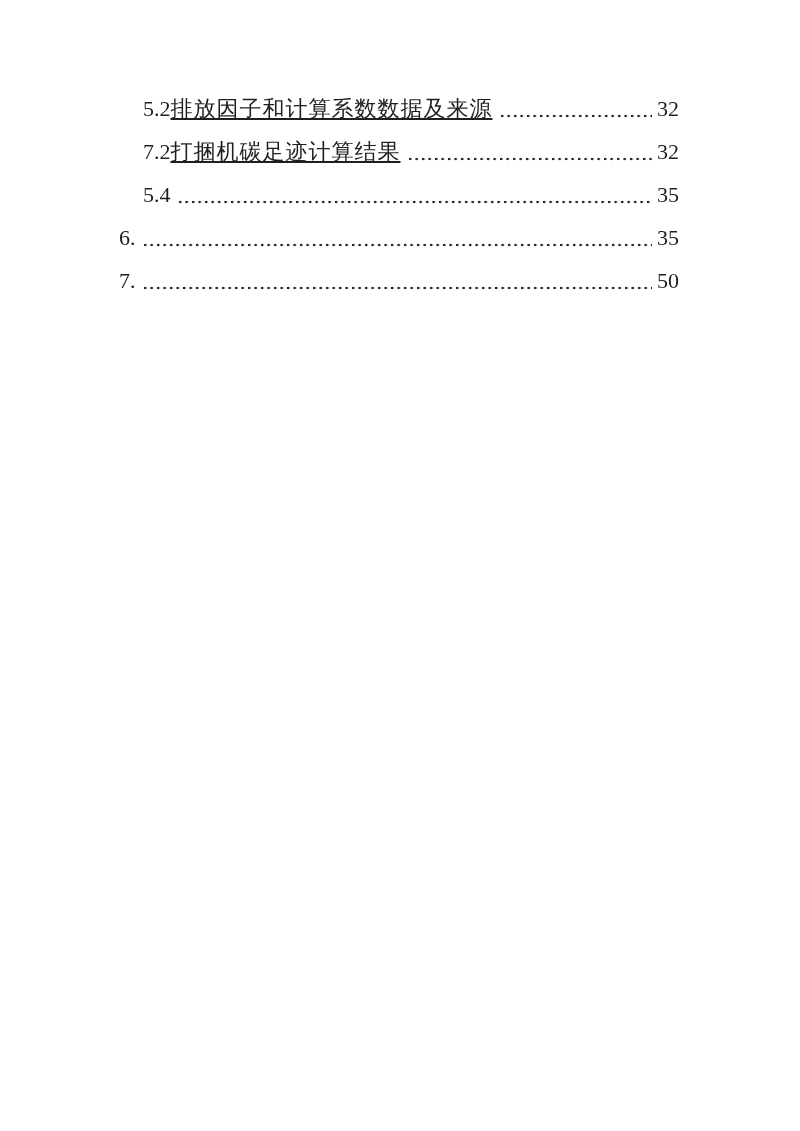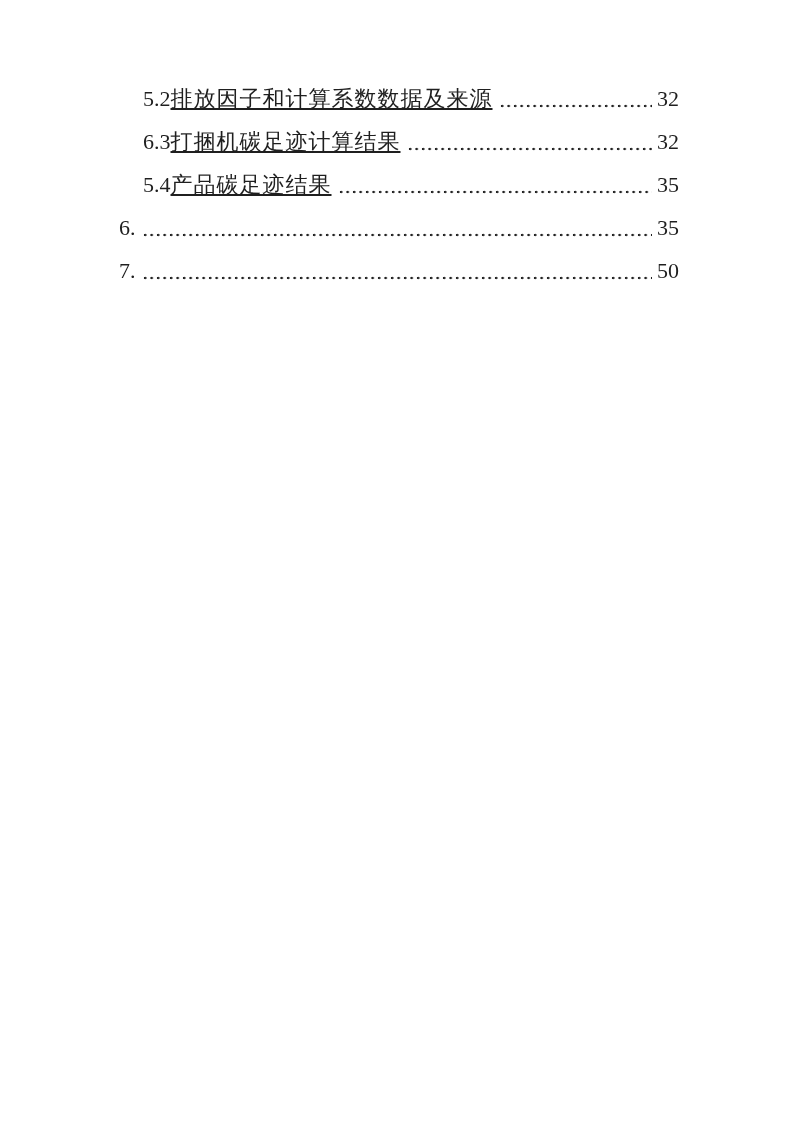--- a/index.html
+++ b/index.html
@@ -10,21 +10,21 @@
   .page {
     position: relative;
     width: 800px;
     height: 1131px;
     background: #ffffff;
     overflow: hidden;
     font-family: "Liberation Serif", "DejaVu Serif", serif;
   }
   .toc {
     position: absolute;
-    top: 77px;
+    top: 87px;
     left: 119px;
     right: 121px;
   }
   .toc-row {
     display: flex;
     align-items: baseline;
     height: 43px;
     line-height: 43px;
     font-size: 22px;
     color: #1f1f1f;
@@ -64,29 +64,28 @@
   <div class="toc">
 
     <div class="toc-row level-2">
       <span class="toc-num">5.2</span>
       <span class="toc-title">排放因子和计算系数数据及来源</span>
       <span class="leader"></span>
       <span class="toc-page">32</span>
     </div>
 
     <div class="toc-row level-2">
-      <span class="toc-num">6.3</span>
+      <span class="toc-num">7.2</span>
       <span class="toc-title">打捆机碳足迹计算结果</span>
       <span class="leader"></span>
       <span class="toc-page">32</span>
     </div>
 
     <div class="toc-row level-2">
       <span class="toc-num">5.4</span>
-      <span class="toc-title">产品碳足迹结果</span>
       <span class="leader"></span>
       <span class="toc-page">35</span>
     </div>
 
     <div class="toc-row level-1">
       <span class="toc-num">6.</span>
       <span class="leader"></span>
       <span class="toc-page">35</span>
     </div>
 

